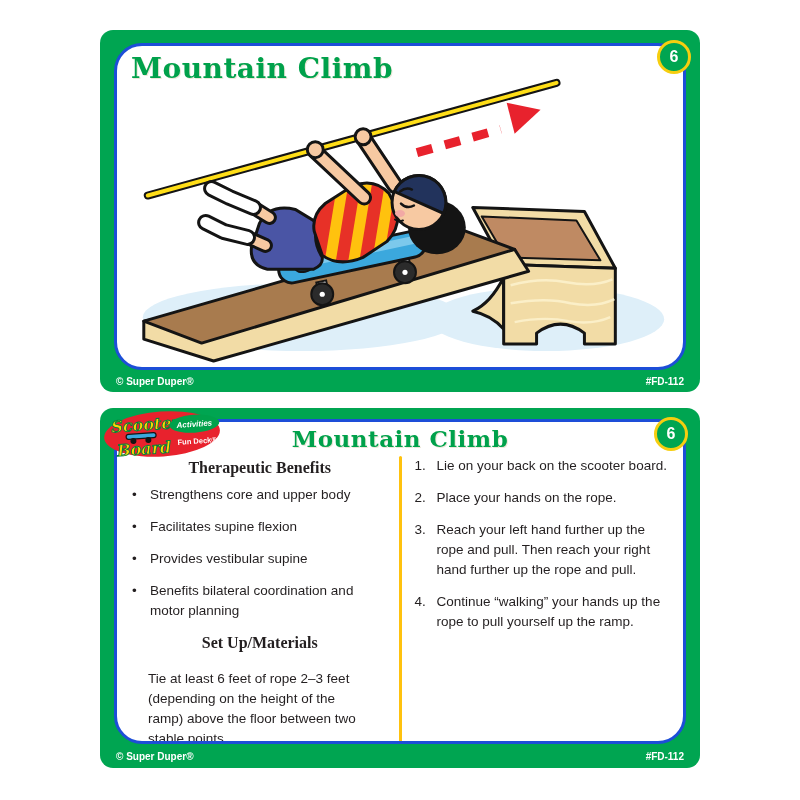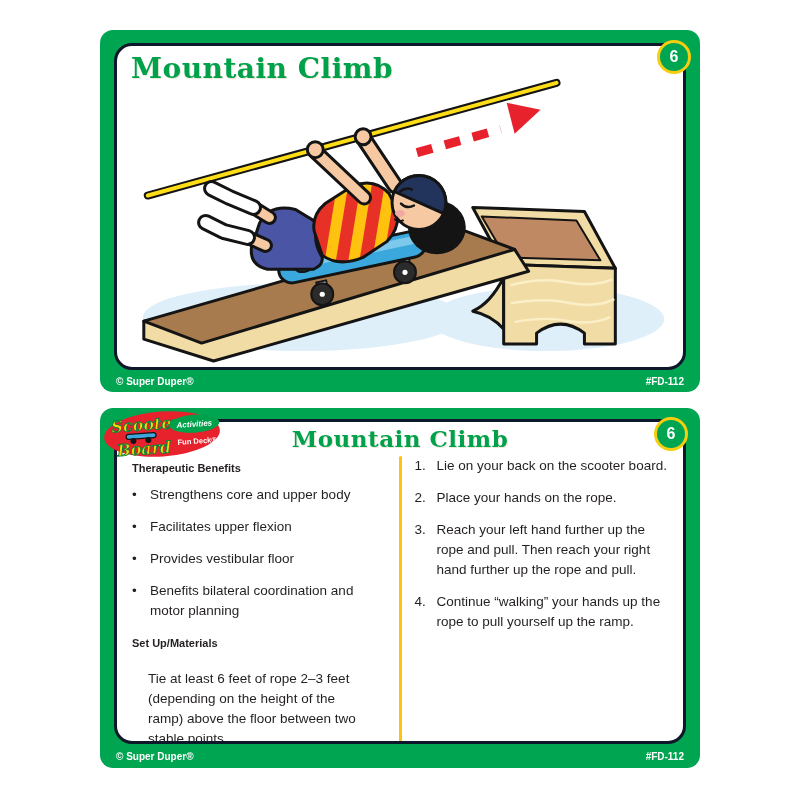--- a/index.html
+++ b/index.html
@@ -1,21 +1,21 @@
 <!DOCTYPE html>
 <html><head>
 <meta charset="utf-8">
 <style>
   html,body{margin:0;padding:0;background:#fff;}
   .canvas{position:relative;width:800px;height:800px;background:#ffffff;overflow:hidden;
           font-family:"Liberation Sans",sans-serif;color:#231F20;}
   .card{position:absolute;left:100px;width:600px;background:#00A551;border-radius:13px;}
   .card-front{top:30px;height:362px;}
   .card-back{top:408px;height:360px;}
-  .inner{position:absolute;background:#fff;border:3px solid #0f172a;border-radius:18px;overflow:hidden;}
+  .inner{position:absolute;background:#fff;border:3px solid #1d4ed8;border-radius:28px;overflow:hidden;}
   .front-inner{left:14px;right:14px;top:13px;bottom:22px;}
   .back-inner{left:14px;right:14px;top:11px;bottom:24px;}
   .front-title{position:absolute;left:14px;top:6px;margin:0;z-index:3;
     font-family:"DejaVu Serif",serif;font-weight:bold;font-size:28px;letter-spacing:.5px;
     color:#00A14B;text-shadow:1px 1px 0 #ece7d8;}
   .illustration{position:absolute;left:0;top:0;width:100%;height:100%;}
   .badge{position:absolute;width:28px;height:28px;border-radius:50%;background:#00A551;
     border:3px solid #F6CE0F;color:#fff;display:flex;align-items:center;justify-content:center;
     font-weight:bold;font-size:16px;z-index:5;}
   .card-front .badge{top:10px;right:9px;}
@@ -23,21 +23,21 @@
   .card-footer{position:absolute;left:0;right:0;bottom:0;display:flex;justify-content:space-between;
     align-items:center;color:#fff;font-weight:bold;font-size:10px;}
   .card-front .card-footer{height:21px;padding:0 16px;}
   .card-back .card-footer{height:23px;padding:0 16px;}
   .logo{position:absolute;left:2px;top:1px;width:124px;height:52px;z-index:6;}
   .back-title{margin:3px 0 1px;text-align:center;font-family:"DejaVu Serif",serif;font-weight:bold;
     font-size:23px;letter-spacing:.5px;color:#00A14B;text-shadow:1px 1px 0 #ece7d8;}
   .columns{display:flex;align-items:stretch;padding:1px 2px 0 2px;}
   .col{flex:1;padding:2px 11px 0 13px;font-size:13.5px;line-height:20px;}
   .divider{flex:none;width:3px;background:#FFC20E;border-radius:2px;margin:2px 0 6px 0;}
-  .col h3{font-size:11px;line-height:20px;font-weight:bold;text-align:left;margin:2px 0 7px;}
+  .col h3{font-size:16px;line-height:20px;font-weight:bold;text-align:center;margin:2px 0 7px;font-family:Liberation Serif, serif;}
   .col h3.mid{margin-top:3px;}
   .col ul,.col ol{list-style:none;margin:0;padding:0;}
   .col li{display:flex;margin-bottom:12px;}
   .marker{flex:none;width:18px;}
   .col-right .marker{width:22px;}
   .li-text{flex:1;}
   .col p{margin:16px;line-height:20px;}
 </style>
 </head>
 <body>
@@ -170,25 +170,25 @@
 
         <div class="col col-left">
           <h3>Therapeutic Benefits</h3>
           <ul>
             <li>
               <span class="marker">•</span>
               <span class="li-text">Strengthens core and upper body</span>
               </li>
             <li>
               <span class="marker">•</span>
-              <span class="li-text">Facilitates upper flexion</span>
-              </li>
-            <li>
-              <span class="marker">•</span>
-              <span class="li-text">Provides vestibular floor</span>
+              <span class="li-text">Facilitates supine flexion</span>
+              </li>
+            <li>
+              <span class="marker">•</span>
+              <span class="li-text">Provides vestibular supine</span>
               </li>
             <li>
               <span class="marker">•</span>
               <span class="li-text">Benefits bilateral coordination and motor planning</span>
               </li>
           </ul>
           <h3 class="mid">Set Up/Materials</h3>
           <p>Tie at least 6 feet of rope 2–3 feet (depending on the height of the ramp) above the floor between two stable points.</p>
         </div>
 

